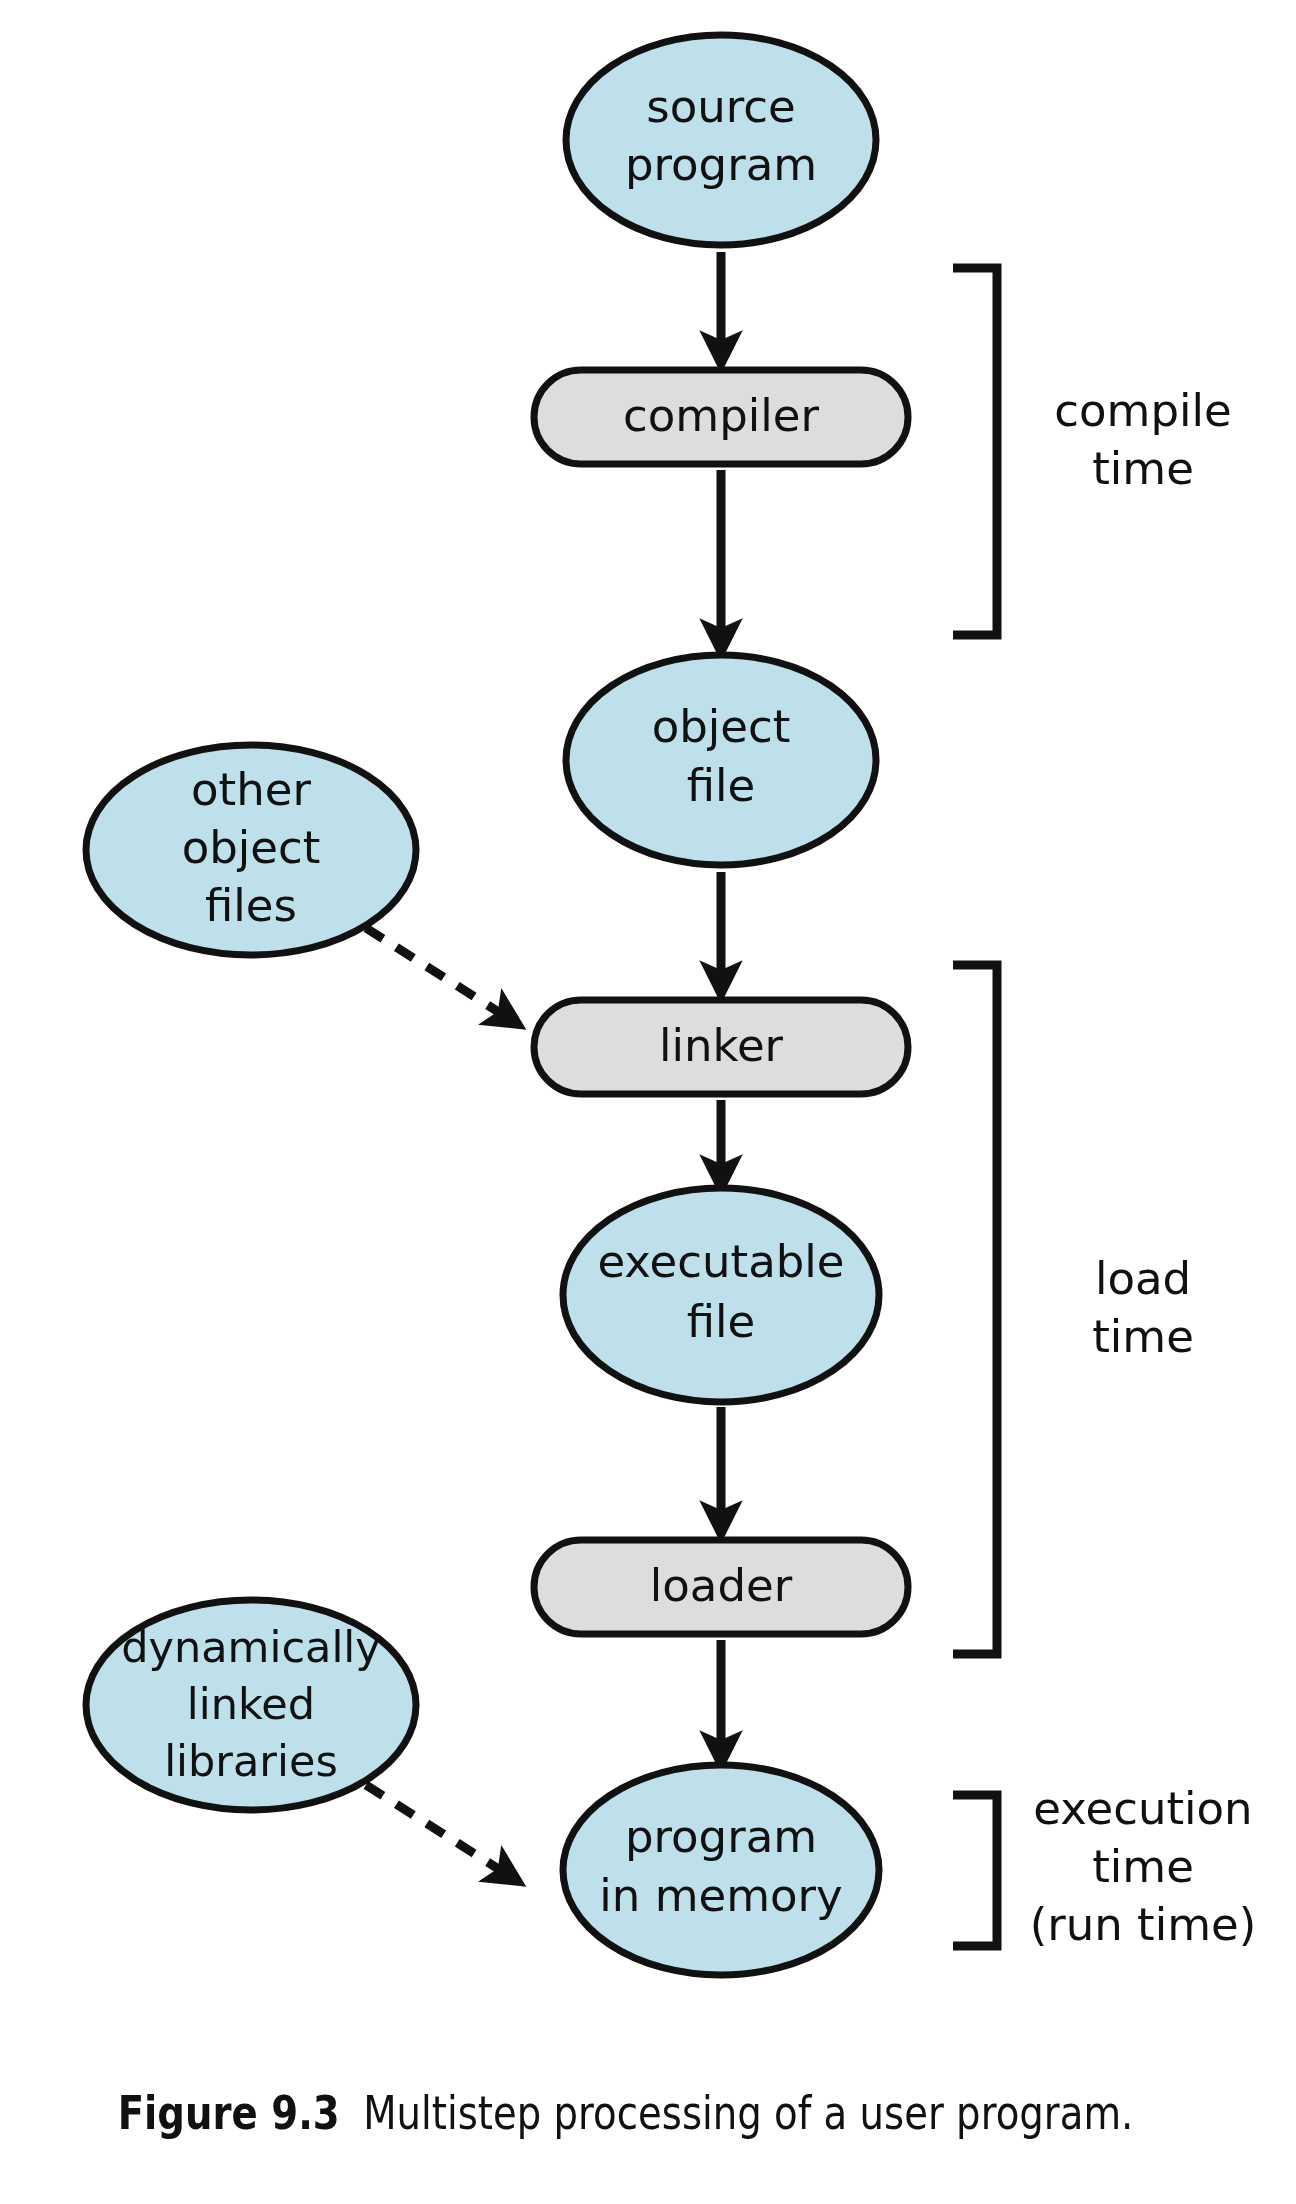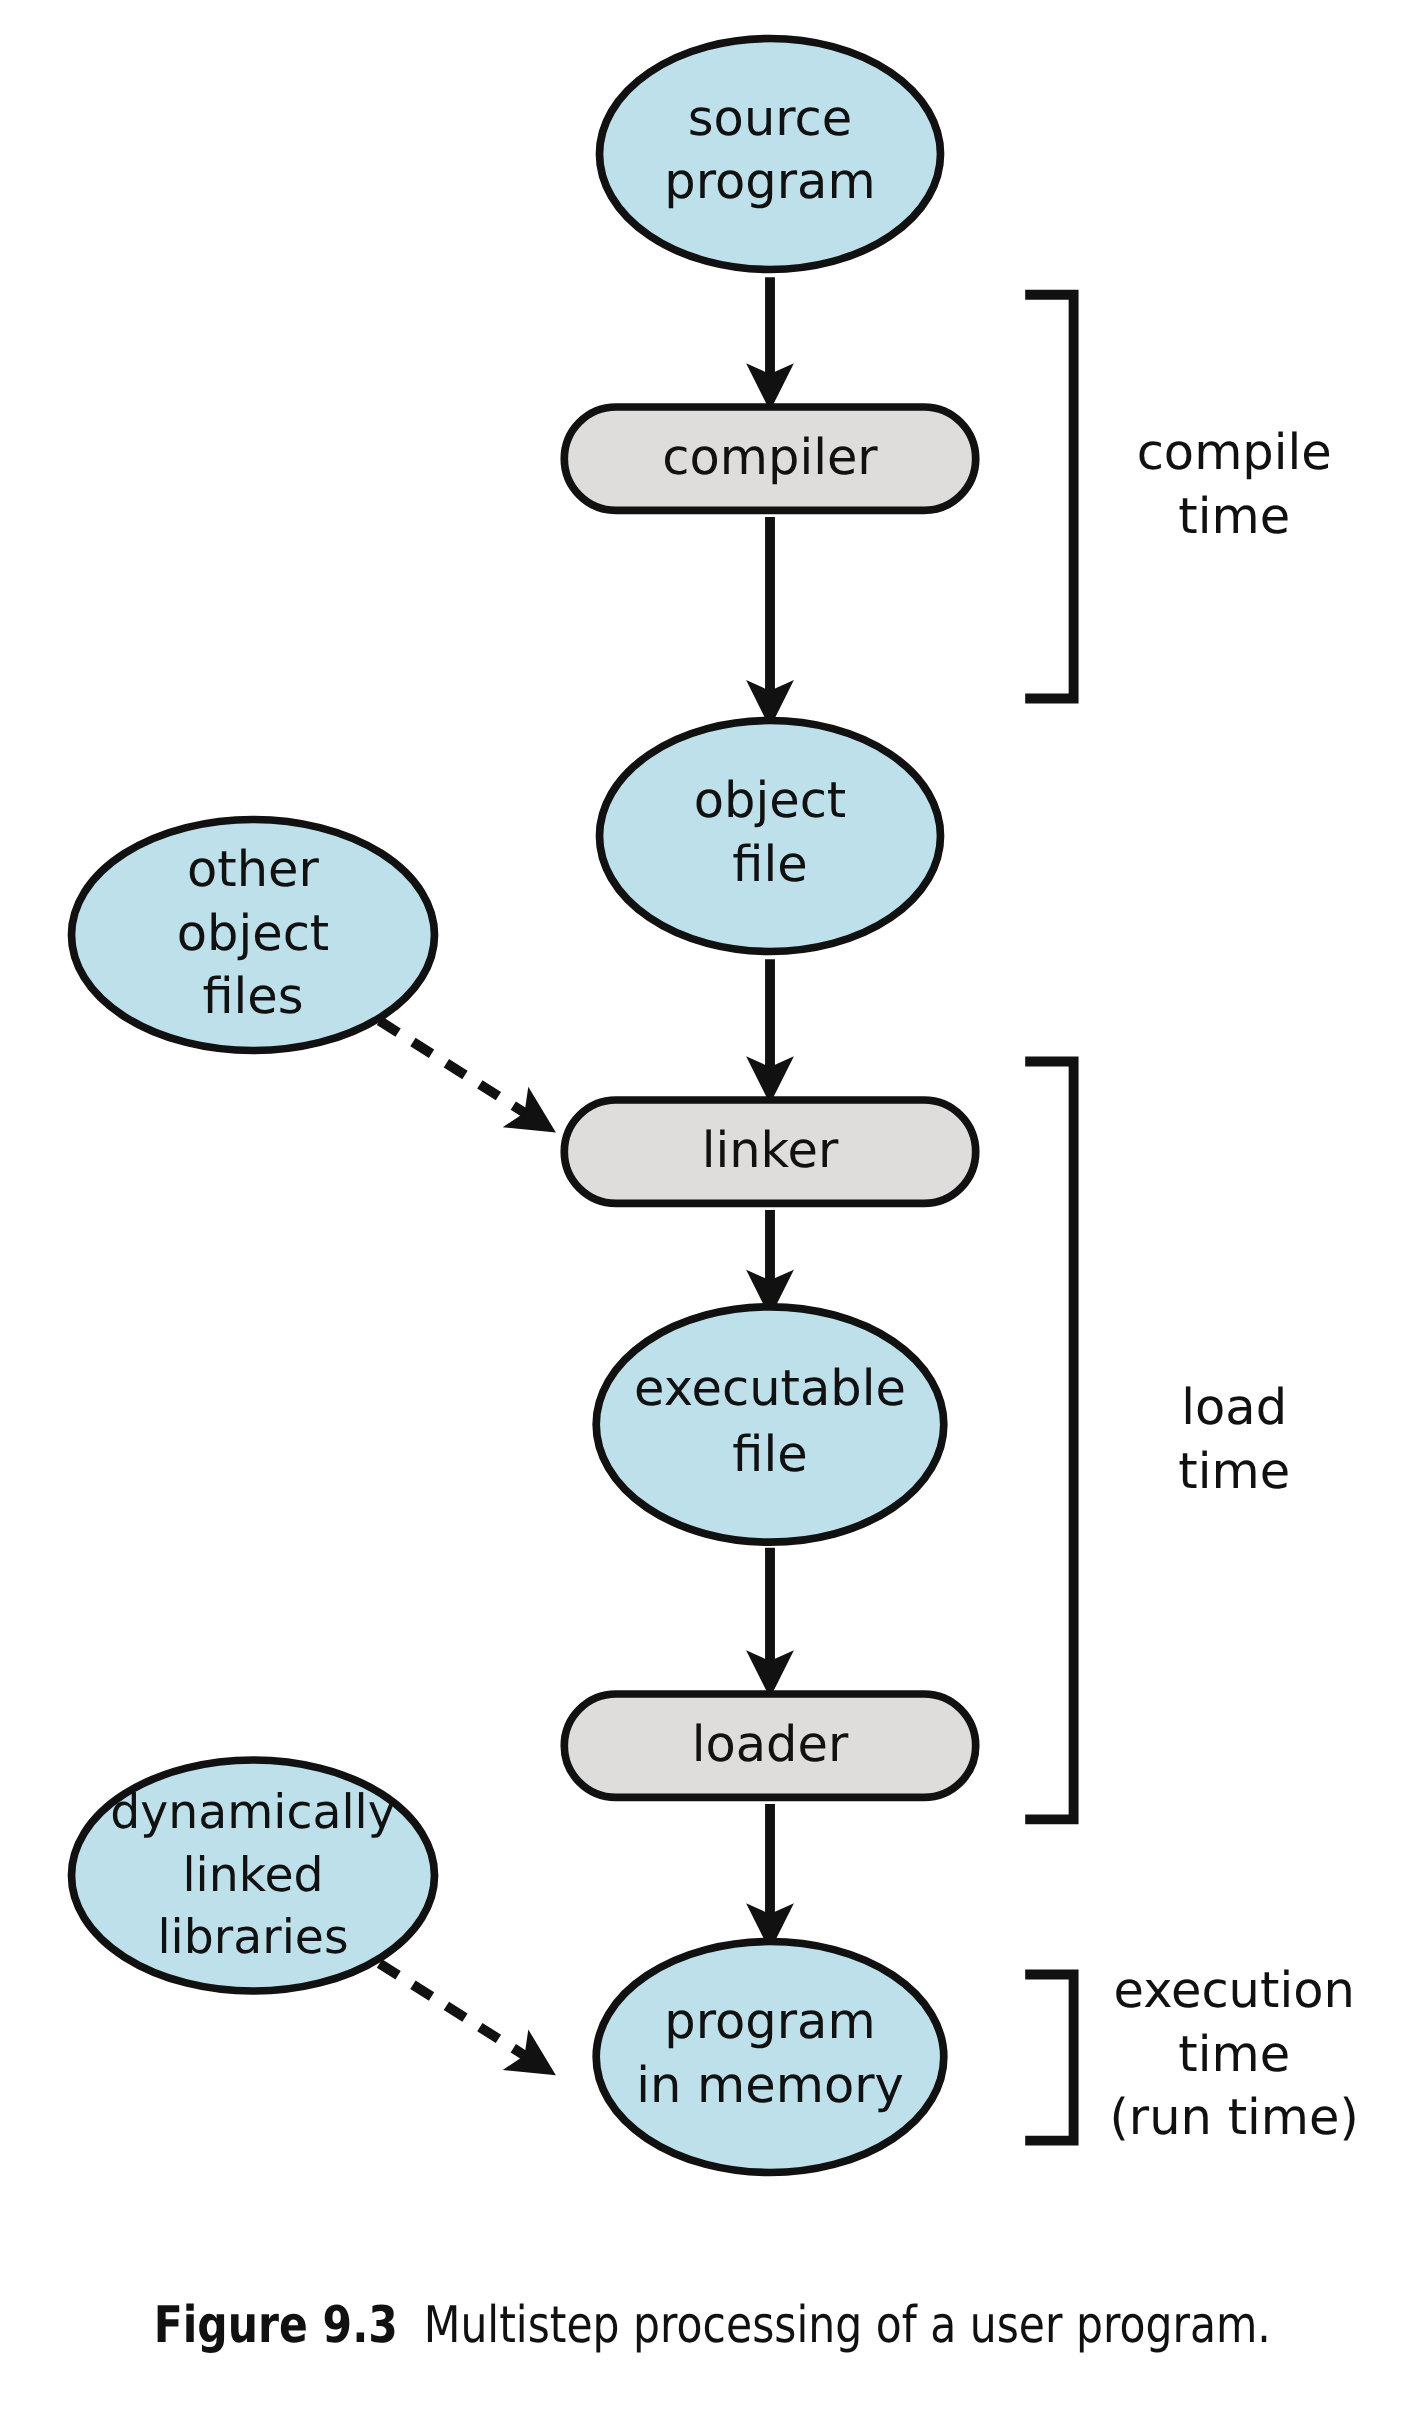--- a/index.html
+++ b/index.html
@@ -1,28 +1,28 @@
 <!DOCTYPE html>
 <html><head>
 <meta charset="utf-8">
 <style>
   html,body{margin:0;padding:0;background:#ffffff;}
   body{width:1296px;height:2204px;position:relative;font-family:"DejaVu Sans","Liberation Sans",sans-serif;overflow:hidden;}
-  #figure-root{position:absolute;inset:0;}
+  #figure-root{position:absolute;inset:0;margin-left:21px;}
   svg#diagram{position:absolute;left:0;top:0;width:1296px;height:2204px;display:block;}
   .node-text{font-family:"DejaVu Sans","Liberation Sans",sans-serif;font-size:45px;fill:#111111;text-anchor:middle;dominant-baseline:middle;}
   .node-text-sm{font-size:43px;}
   .bracket-label{font-family:"DejaVu Sans","Liberation Sans",sans-serif;font-size:45px;fill:#111111;text-anchor:middle;dominant-baseline:middle;}
   .ellipse-shape{fill:#bde0ea;stroke:#111111;stroke-width:7;}
   .process-shape{fill:#dedddb;stroke:#111111;stroke-width:7;}
   .flow-arrow{stroke:#111111;stroke-width:9;fill:none;}
   .dashed-arrow{stroke:#111111;stroke-width:9;fill:none;stroke-dasharray:20 16;stroke-linecap:butt;}
   .bracket-path{stroke:#111111;stroke-width:9;fill:none;stroke-linejoin:miter;}
   .arrowhead{fill:#111111;stroke:none;}
-  #caption{position:absolute;left:0;right:1px;top:2086px;text-align:center;}
+  #caption{position:absolute;left:0;right:1px;top:2086px;}
   #caption .cap-line{display:inline-block;white-space:nowrap;font-family:"DejaVu Sans","Liberation Sans",sans-serif;font-size:46px;color:#111111;transform:scaleX(0.84);transform-origin:center;}
   #caption .cap-figno{font-weight:bold;}
   #caption .cap-gap{display:inline-block;width:28px;}
 </style>
 </head>
 <body>
 
 <div id="figure-root">
 
   <svg id="diagram" viewBox="0 0 1296 2204" xmlns="http://www.w3.org/2000/svg">

